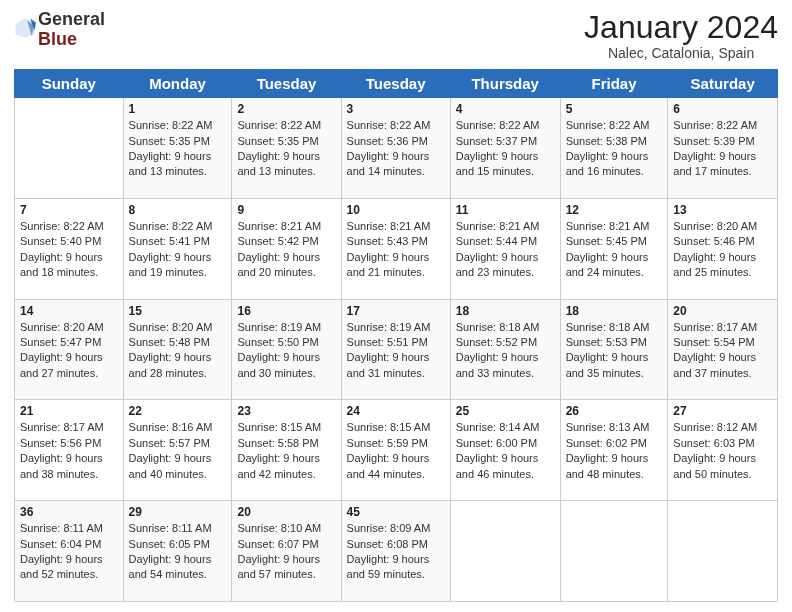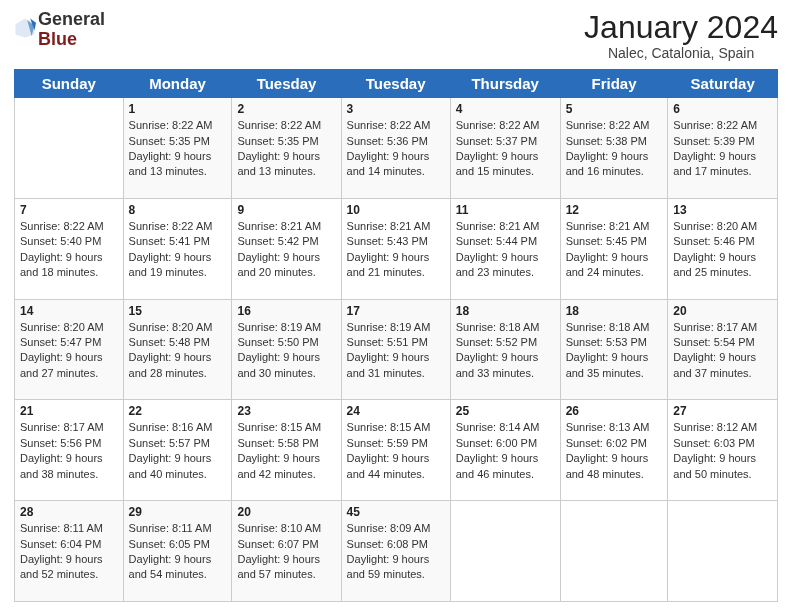--- a/index.html
+++ b/index.html
@@ -247,21 +247,21 @@
             <span class="day-number">26</span>
             <div class="day-info">Sunrise: 8:13 AM<br>Sunset: 6:02 PM<br>Daylight: 9 hours and 48 minutes.</div>
           </td>
           <td>
             <span class="day-number">27</span>
             <div class="day-info">Sunrise: 8:12 AM<br>Sunset: 6:03 PM<br>Daylight: 9 hours and 50 minutes.</div>
           </td>
         </tr>
         <tr>
           <td>
-            <span class="day-number">28</span>
+            <span class="day-number">36</span>
             <div class="day-info">Sunrise: 8:11 AM<br>Sunset: 6:04 PM<br>Daylight: 9 hours and 52 minutes.</div>
           </td>
           <td>
             <span class="day-number">29</span>
             <div class="day-info">Sunrise: 8:11 AM<br>Sunset: 6:05 PM<br>Daylight: 9 hours and 54 minutes.</div>
           </td>
           <td>
             <span class="day-number">20</span>
             <div class="day-info">Sunrise: 8:10 AM<br>Sunset: 6:07 PM<br>Daylight: 9 hours and 57 minutes.</div>
           </td>

